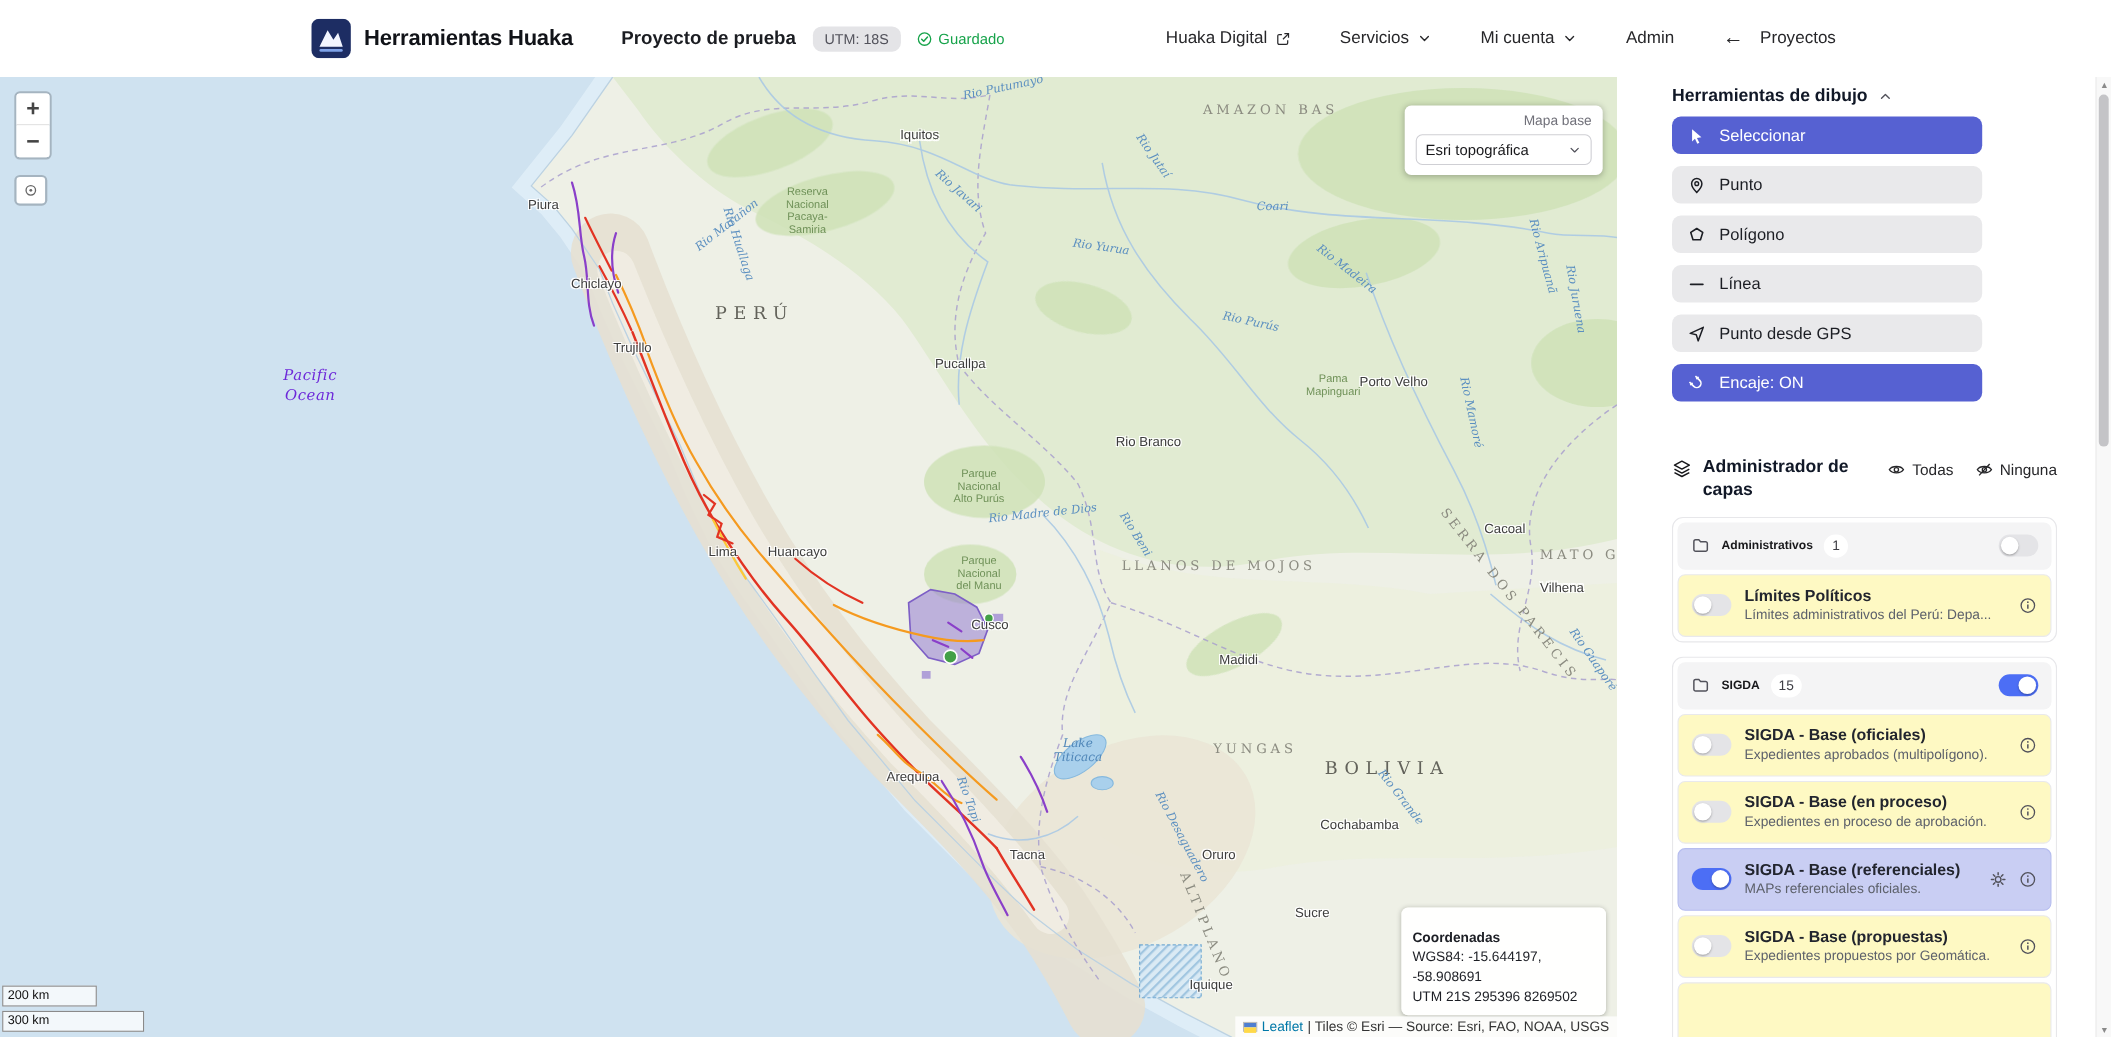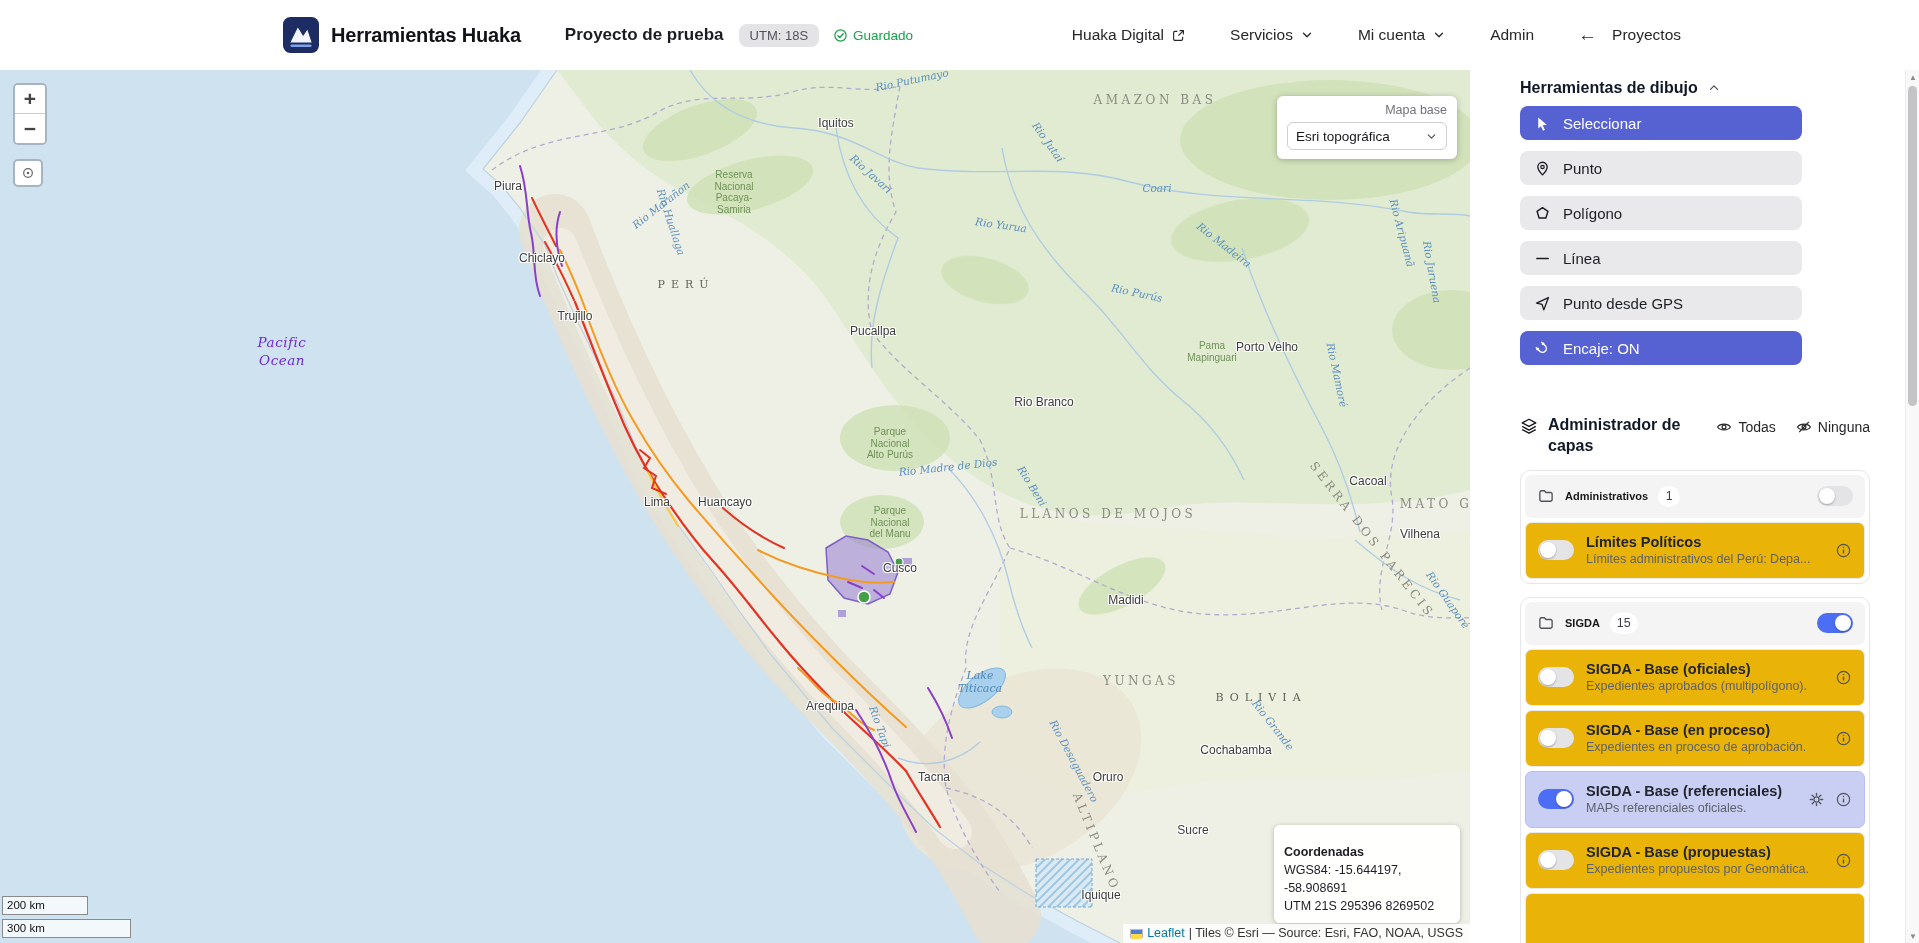--- a/index.html
+++ b/index.html
@@ -6,42 +6,42 @@
   html,body { margin:0; padding:0; }
   body {
     width:1919px; height:943px; overflow:hidden; background:#fff;
     font-family:"Liberation Sans", sans-serif; color:#18181b;
   }
   .app { width:1919px; height:943px; display:flex; flex-direction:column; }
 
   
   header {
     height:70px; flex:none; background:#fff; display:flex; align-items:center;
-    padding-left:283px; padding-right:0; position:relative; z-index:30;
+    padding-left:283px; padding-right:12px; position:relative; z-index:30;
   }
   .logo { width:36px; height:36px; flex:none; }
   .app-title { font-size:20px; font-weight:700; margin-left:12px; letter-spacing:-0.2px; color:#111318; white-space:nowrap; }
   .project-name { font-size:17px; font-weight:700; margin-left:44px; color:#1b1d22; white-space:nowrap; }
   .utm-badge { margin-left:15px; background:#e4e4e7; color:#52525b; font-size:13px; padding:4px 11px; border-radius:8px; white-space:nowrap; }
   .saved { margin-left:14px; display:flex; align-items:center; gap:5px; color:#16a34a; font-size:13.5px; white-space:nowrap; }
   .nav { margin-left:auto; margin-right:238px; display:flex; align-items:center; gap:44px; }
   .nav-item { display:flex; align-items:center; gap:7px; font-size:15.5px; color:#27272a; cursor:pointer; white-space:nowrap; }
   .back-link { display:flex; align-items:center; gap:15px; }
   .back-arrow { font-size:19px; color:#27272a; }
 
   
   .main { flex:1; position:relative; height:873px; }
 
   
   .map { position:absolute; left:0; top:0; width:1470px; height:873px; overflow:hidden; background:#cfe2f0; cursor:grab; }
   .map svg.terrain { position:absolute; left:0; top:0; }
 
   .map-labels { position:absolute; left:0; top:0; width:100%; height:100%; pointer-events:none; }
   .ml { position:absolute; white-space:pre-line; text-align:center; line-height:1.2; pointer-events:none; }
-  .ml.country { font-family:"DejaVu Serif", serif; font-size:11px; letter-spacing:6px; color:#62625a; }
+  .ml.country { font-family:"DejaVu Serif", serif; font-size:16px; letter-spacing:6px; color:#62625a; }
   .ml.region  { font-family:"DejaVu Serif", serif; font-size:12px; letter-spacing:3.5px; color:#8b8b80; white-space:nowrap; }
   .ml.city    { font-size:12px; color:#3c3c3c; text-shadow:1px 1px 0 #fff,-1px -1px 0 #fff,1px -1px 0 #fff,-1px 1px 0 #fff; white-space:nowrap; }
   .ml.park    { font-size:10px; color:#6f9158; line-height:1.15; }
   .ml.water   { font-family:"DejaVu Serif", serif; font-style:italic; font-size:10.5px; color:#5b8fc0; white-space:nowrap; }
   .ml.lake    { font-family:"DejaVu Serif", serif; font-style:italic; font-size:11px; color:#4f86b8; }
   .ml.ocean   { font-family:"DejaVu Serif", serif; font-style:italic; font-size:13.5px; letter-spacing:0.5px; color:#6d28d9; line-height:1.35; }
 
   .leaflet-ctl { position:absolute; background:#fff; border:2px solid rgba(0,0,0,0.2); border-radius:5px; background-clip:padding-box; }
   .zoom-ctl { left:13px; top:13px; width:34px; }
   .zoom-btn { width:30px; height:29px; display:flex; align-items:center; justify-content:center; font-size:21px; font-weight:700; color:#444; background:#fff; cursor:pointer; }
@@ -86,21 +86,21 @@
   .lm-title svg { margin-top:2px; flex:none; }
   .lm-actions { margin-left:auto; display:flex; gap:20px; align-items:center; margin-top:4px; }
   .lm-action { display:flex; gap:6px; align-items:center; font-size:14px; color:#27272a; cursor:pointer; white-space:nowrap; }
 
   .layer-group { width:350px; border:1px solid #e7e7ea; border-radius:10px; padding:4px; margin-top:13px; }
   .group-head { display:flex; align-items:center; gap:10px; background:#f4f4f5; border-radius:7px; padding:0 12px; height:43px; }
   .group-name { font-size:11px; font-weight:700; color:#18181b; }
   .badge { background:#fff; border-radius:999px; min-width:22px; height:21px; display:flex; align-items:center; justify-content:center; font-size:12.5px; color:#3f3f46; padding:0 7px; }
   .group-head .toggle { margin-left:auto; }
 
-  .layer-card { display:flex; align-items:center; gap:12px; padding:8px 12px; border:1px solid #e9e9ec; border-radius:7px; background:#eab308; margin-top:4px; height:57px; }
+  .layer-card { display:flex; align-items:center; gap:12px; padding:8px 12px; border:1px solid #e9e9ec; border-radius:7px; background:#fef9c3; margin-top:4px; height:57px; }
   .layer-card.highlight { background:#c9cef3; border-color:#b6bdef; }
   .layer-texts { flex:1; min-width:0; }
   .layer-title { font-size:14.5px; font-weight:600; color:#22252e; white-space:nowrap; overflow:hidden; text-overflow:ellipsis; }
   .layer-desc { font-size:12.5px; color:#5d616b; margin-top:2px; white-space:nowrap; overflow:hidden; text-overflow:ellipsis; }
   .card-icons { display:flex; align-items:center; gap:10px; flex:none; color:#3f3f46; }
 
   .toggle { width:36px; height:20px; border-radius:999px; background:#e4e4e7; position:relative; flex:none; cursor:pointer; }
   .toggle::after { content:""; position:absolute; width:16px; height:16px; border-radius:50%; background:#fff; top:2px; left:2px; box-shadow:0 1px 2px rgba(0,0,0,0.3); transition:left .1s; }
   .toggle.on { background:#4c6ef5; }
   .toggle.on::after { left:18px; }
@@ -257,21 +257,21 @@
           <span class="ml country" style="left: 1261px; top: 628px; transform: translate(-50%, -50%);">BOLIVIA</span>
           <span class="ml region" style="left: 1155px; top: 30px; transform: translate(-50%, -50%);">AMAZON BAS</span>
           <span class="ml region" style="left: 1108px; top: 444px; transform: translate(-50%, -50%);">LLANOS DE MOJOS</span>
           <span class="ml region" style="left: 1141px; top: 611px; transform: translate(-50%, -50%);">YUNGAS</span>
           <span class="ml region" style="left: 1436px; top: 434px; transform: translate(-50%, -50%);">MATO G</span>
           <span class="ml region" style="left: 1372px; top: 470px; transform: translate(-50%, -50%) rotate(52deg);">SERRA DOS PARECIS</span>
           <span class="ml region" style="left: 1096px; top: 772px; transform: translate(-50%, -50%) rotate(68deg);">ALTIPLANO</span>
           <span class="ml ocean" style="left: 282px; top: 281px; transform: translate(-50%, -50%);">Pacific
 Ocean</span>
           <span class="ml city" style="left: 836px; top: 53px; transform: translate(-50%, -50%);">Iquitos</span>
-          <span class="ml city" style="left: 494px; top: 116px; transform: translate(-50%, -50%); margin-left: 14px;">Piura</span>
+          <span class="ml city" style="left: 494px; top: 116px; transform: translate(-50%, -50%);">Piura</span>
           <span class="ml city" style="left: 542px; top: 188px; transform: translate(-50%, -50%);">Chiclayo</span>
           <span class="ml city" style="left: 575px; top: 246px; transform: translate(-50%, -50%);">Trujillo</span>
           <span class="ml city" style="left: 873px; top: 261px; transform: translate(-50%, -50%);">Pucallpa</span>
           <span class="ml city" style="left: 657px; top: 432px; transform: translate(-50%, -50%);">Lima</span>
           <span class="ml city" style="left: 725px; top: 432px; transform: translate(-50%, -50%);">Huancayo</span>
           <span class="ml city" style="left: 900px; top: 498px; transform: translate(-50%, -50%);">Cusco</span>
           <span class="ml city" style="left: 830px; top: 636px; transform: translate(-50%, -50%);">Arequipa</span>
           <span class="ml city" style="left: 934px; top: 707px; transform: translate(-50%, -50%);">Tacna</span>
           <span class="ml city" style="left: 1044px; top: 332px; transform: translate(-50%, -50%);">Rio Branco</span>
           <span class="ml city" style="left: 1267px; top: 277px; transform: translate(-50%, -50%);">Porto Velho</span>

